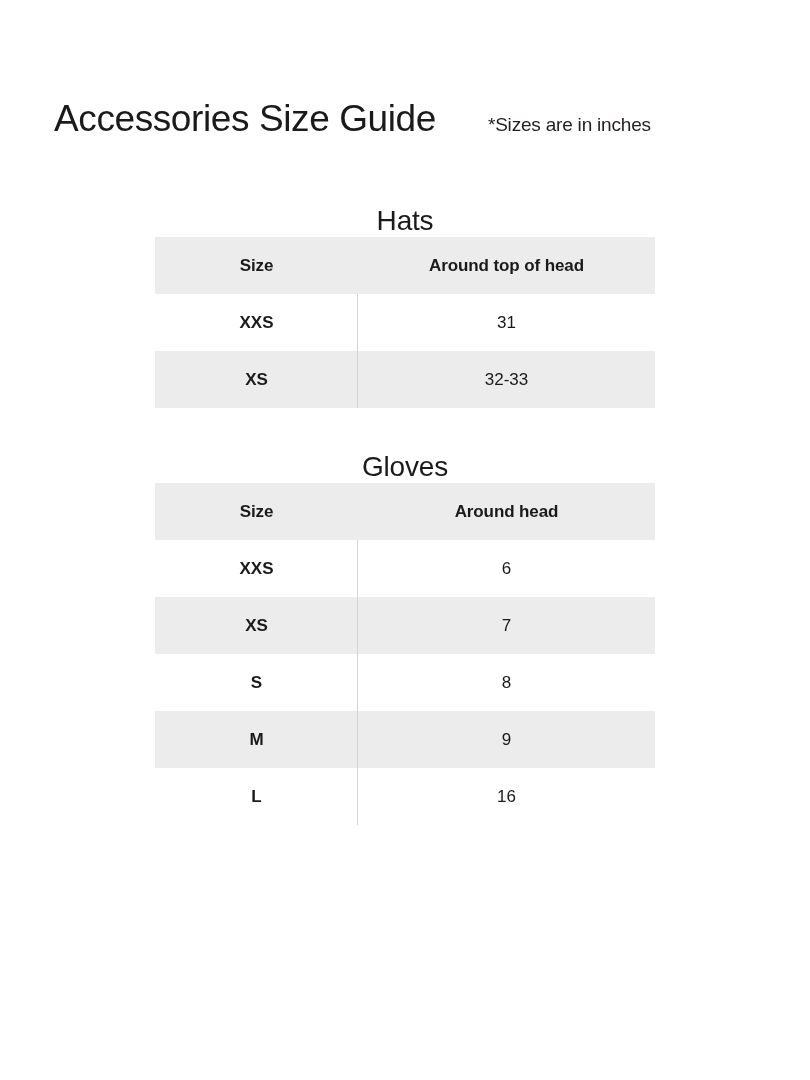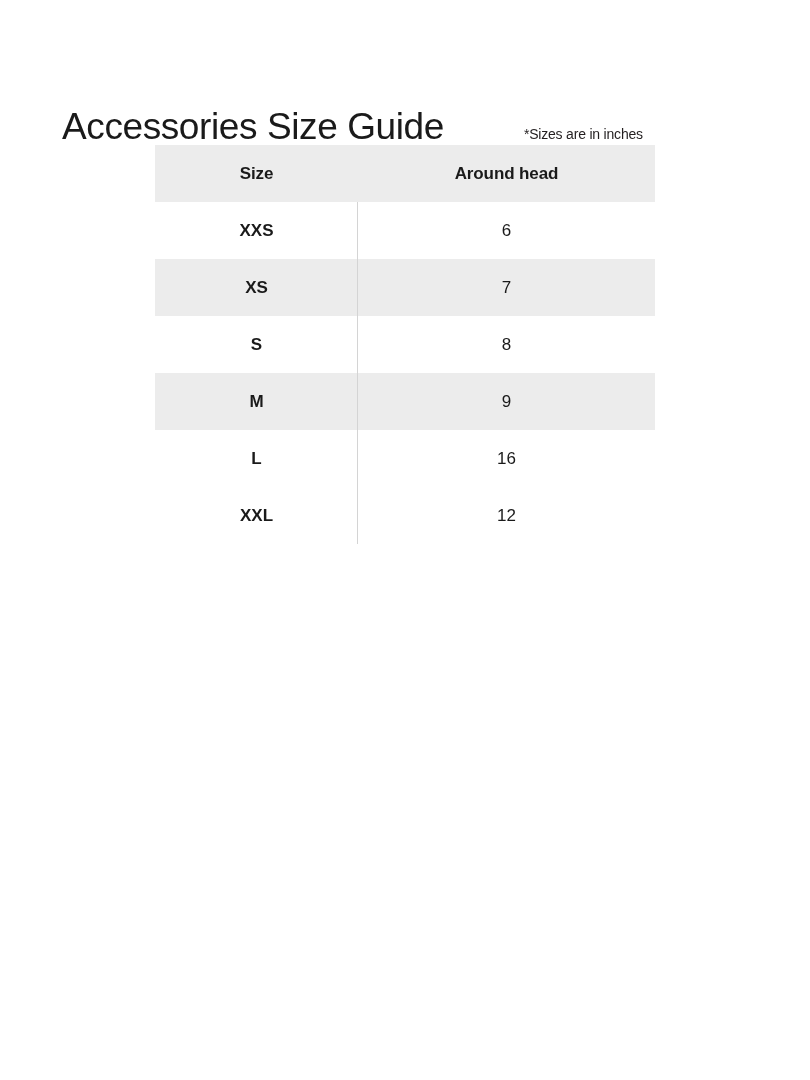--- a/index.html
+++ b/index.html
@@ -13,41 +13,41 @@
     font-family: "Liberation Sans", sans-serif;
     color: #231f20;
     overflow: hidden;
     position: relative;
   }
 
   .page {
     width: 810px;
     height: 916px;
     box-sizing: border-box;
-    padding: 16px;
+    padding: 8px;
     position: relative;
   }
 
   
   .header {
     display: flex;
     align-items: baseline;
     padding: 92px 40px 0 46px;
   }
   .page-title {
     font-size: 37px;
     font-weight: 400;
     letter-spacing: -0.4px;
     line-height: 1;
     color: #1a1a1a;
     white-space: nowrap;
   }
   .note {
-    margin-left: 80px;
-    font-size: 14px;
+    margin-left: 52px;
+    font-size: 19px;
     font-weight: 400;
     color: #231f20;
     white-space: nowrap;
     letter-spacing: -0.2px;
   }
 
   
   .section {
     margin-top: 0;
   }
@@ -116,22 +116,48 @@
 </head>
 <body>
 
 <div class="page">
 
   <div class="header">
     <div class="page-title">Accessories Size Guide</div>
     <div class="note">*Sizes are in inches</div>
   </div>
 
+  <div class="section section-hats">
+    <div class="section-title">Hats</div>
+    <table class="size-table">
+      <colgroup>
+        <col class="col-size">
+        <col class="col-measure">
+      </colgroup>
+      <thead>
+        <tr class="row-shade">
+          <th class="hdr">Size</th>
+          <th class="hdr">Around top of head</th>
+        </tr>
+      </thead>
+      <tbody>
+        <tr class="row-plain">
+          <td class="size-cell with-divider">XXS</td>
+          <td class="measure-cell">31</td>
+        </tr>
+        <tr class="row-shade">
+          <td class="size-cell with-divider">XS</td>
+          <td class="measure-cell">32-33</td>
+        </tr>
+      </tbody>
+    </table>
+  </div>
 
   <div class="section section-gloves">
+    <div class="section-title">Gloves</div>
     <table class="size-table">
       <colgroup>
         <col class="col-size">
         <col class="col-measure">
       </colgroup>
       <thead>
         <tr class="row-shade">
           <th class="hdr">Size</th>
           <th class="hdr">Around head</th>
         </tr>
@@ -150,22 +176,18 @@
           <td class="measure-cell">8</td>
         </tr>
         <tr class="row-shade">
           <td class="size-cell with-divider">M</td>
           <td class="measure-cell">9</td>
         </tr>
         <tr class="row-plain">
           <td class="size-cell with-divider">L</td>
           <td class="measure-cell">16</td>
         </tr>
-        <tr class="row-plain">
-          <td class="size-cell with-divider">XXL</td>
-          <td class="measure-cell">12</td>
-        </tr>
       </tbody>
     </table>
   </div>
 
   <div class="spacer-bottom"></div>
 </div>
 
 </body></html>

